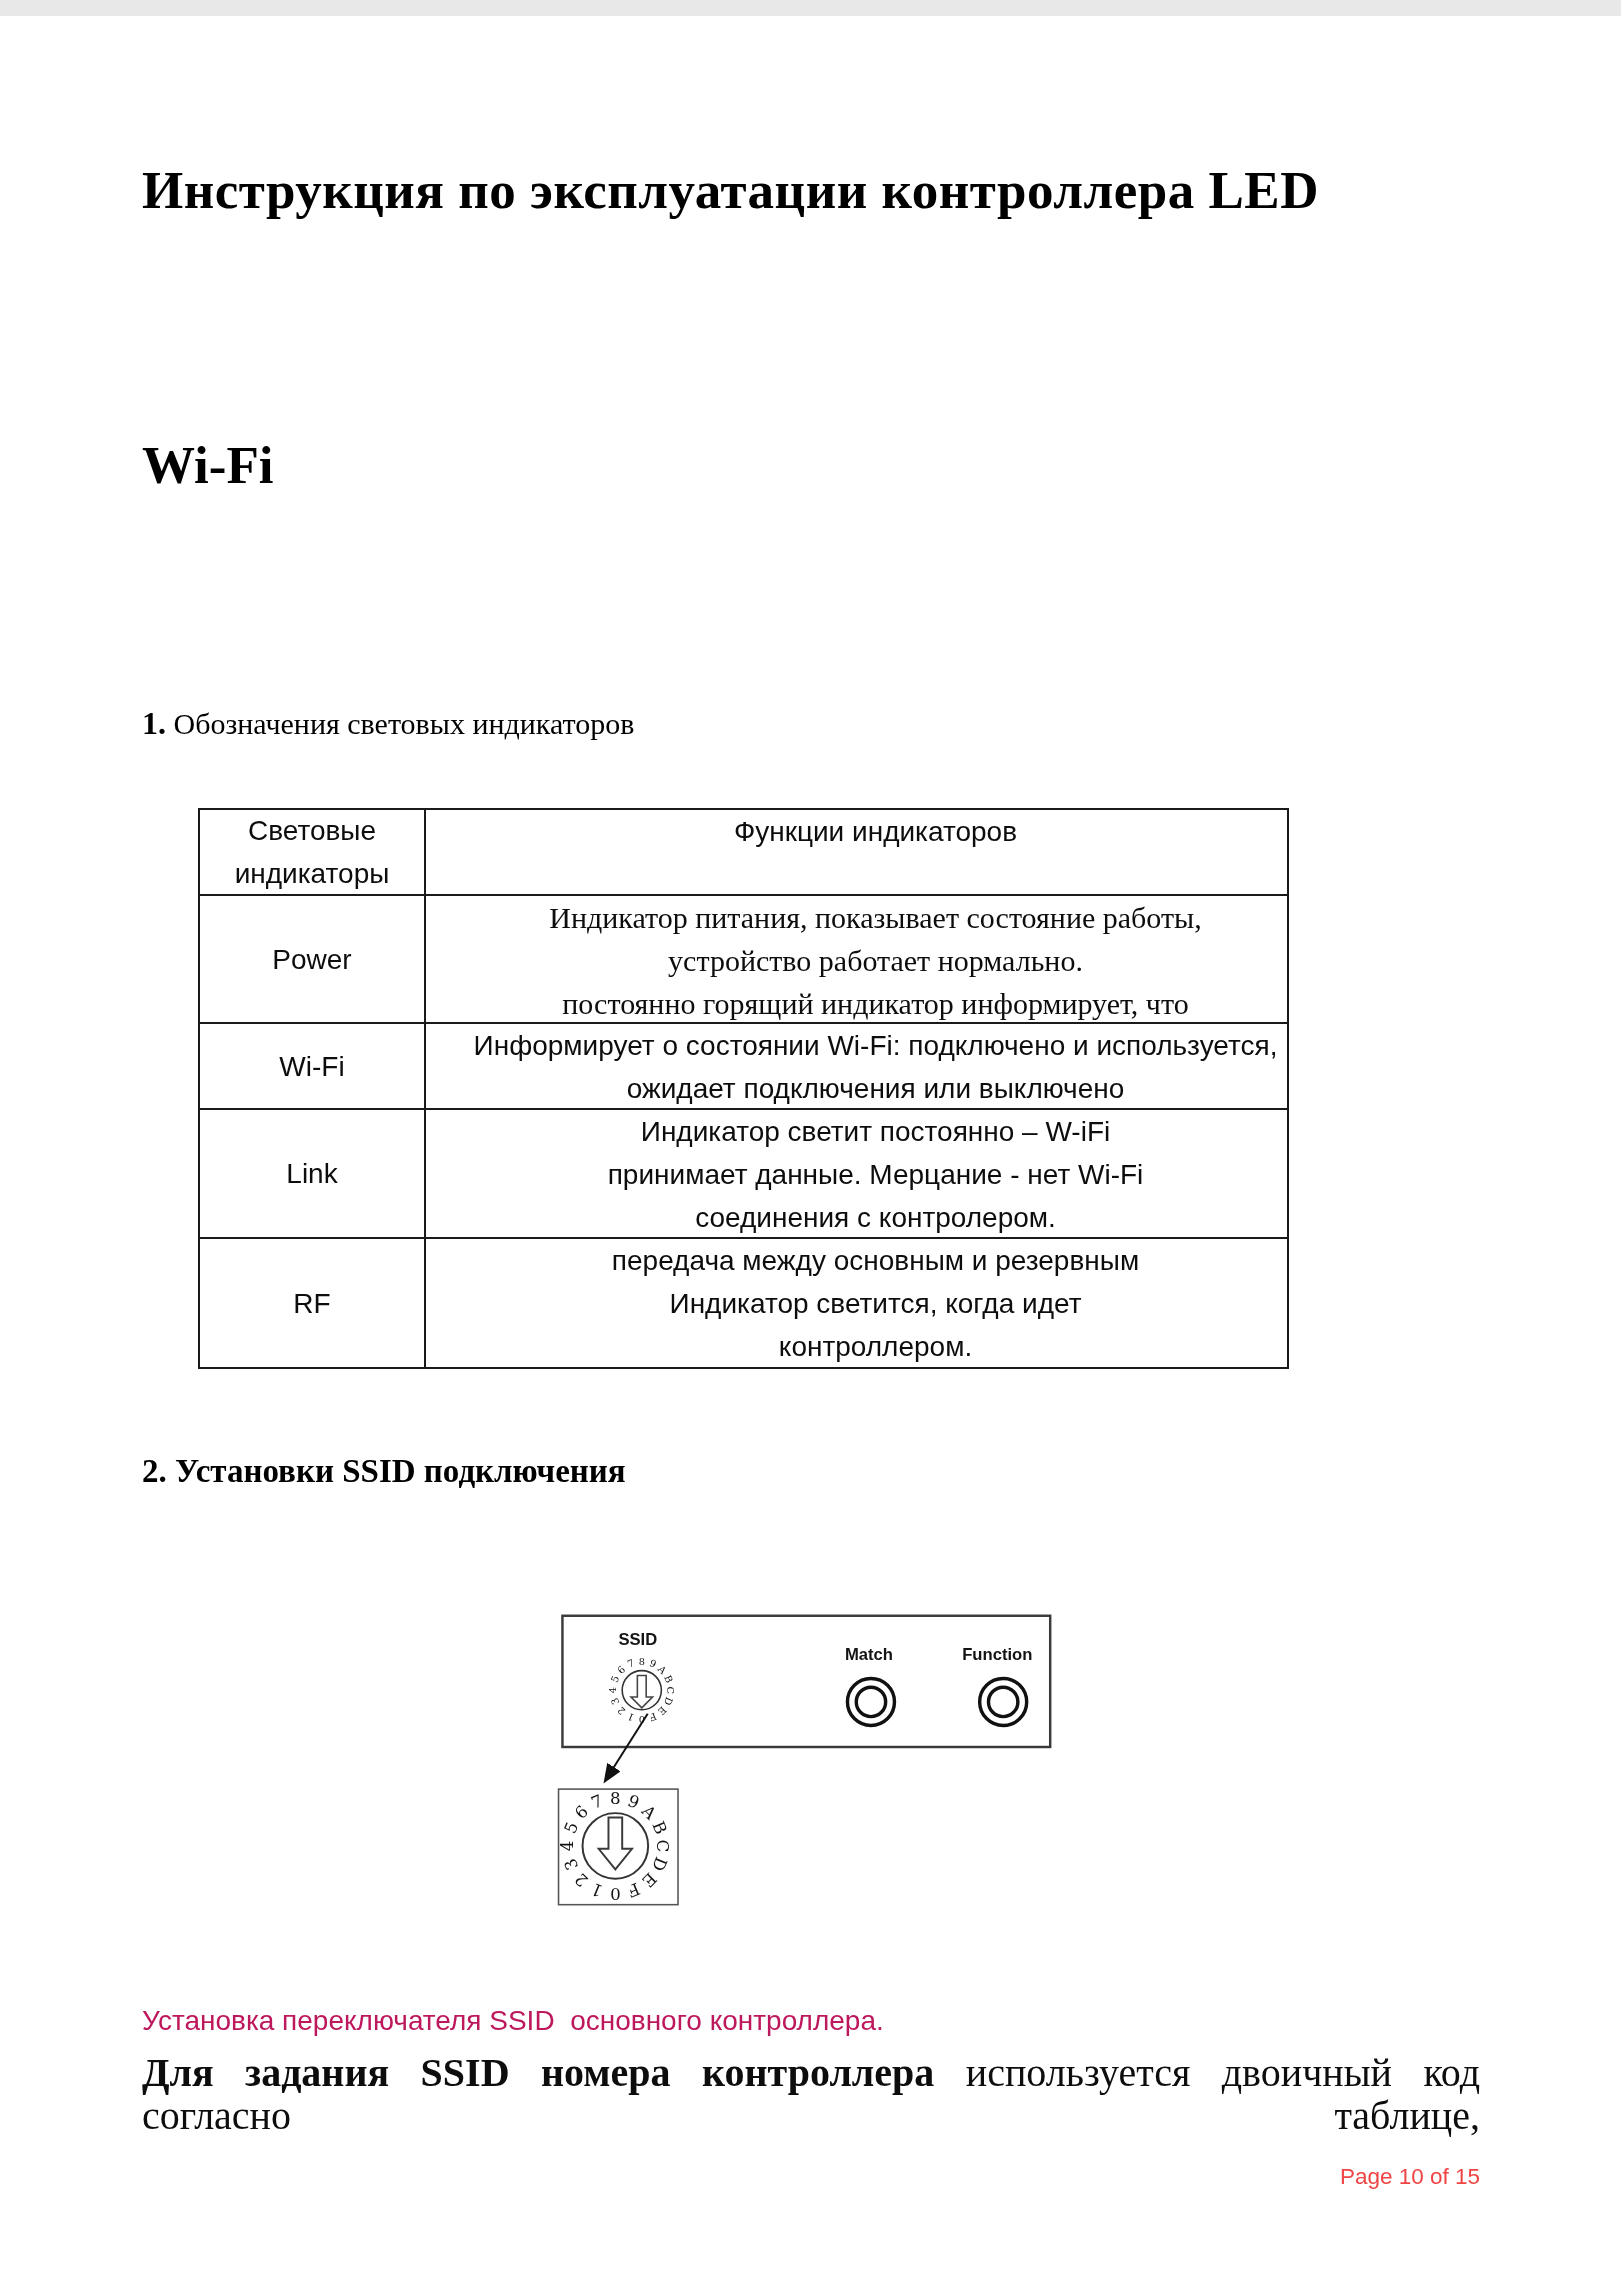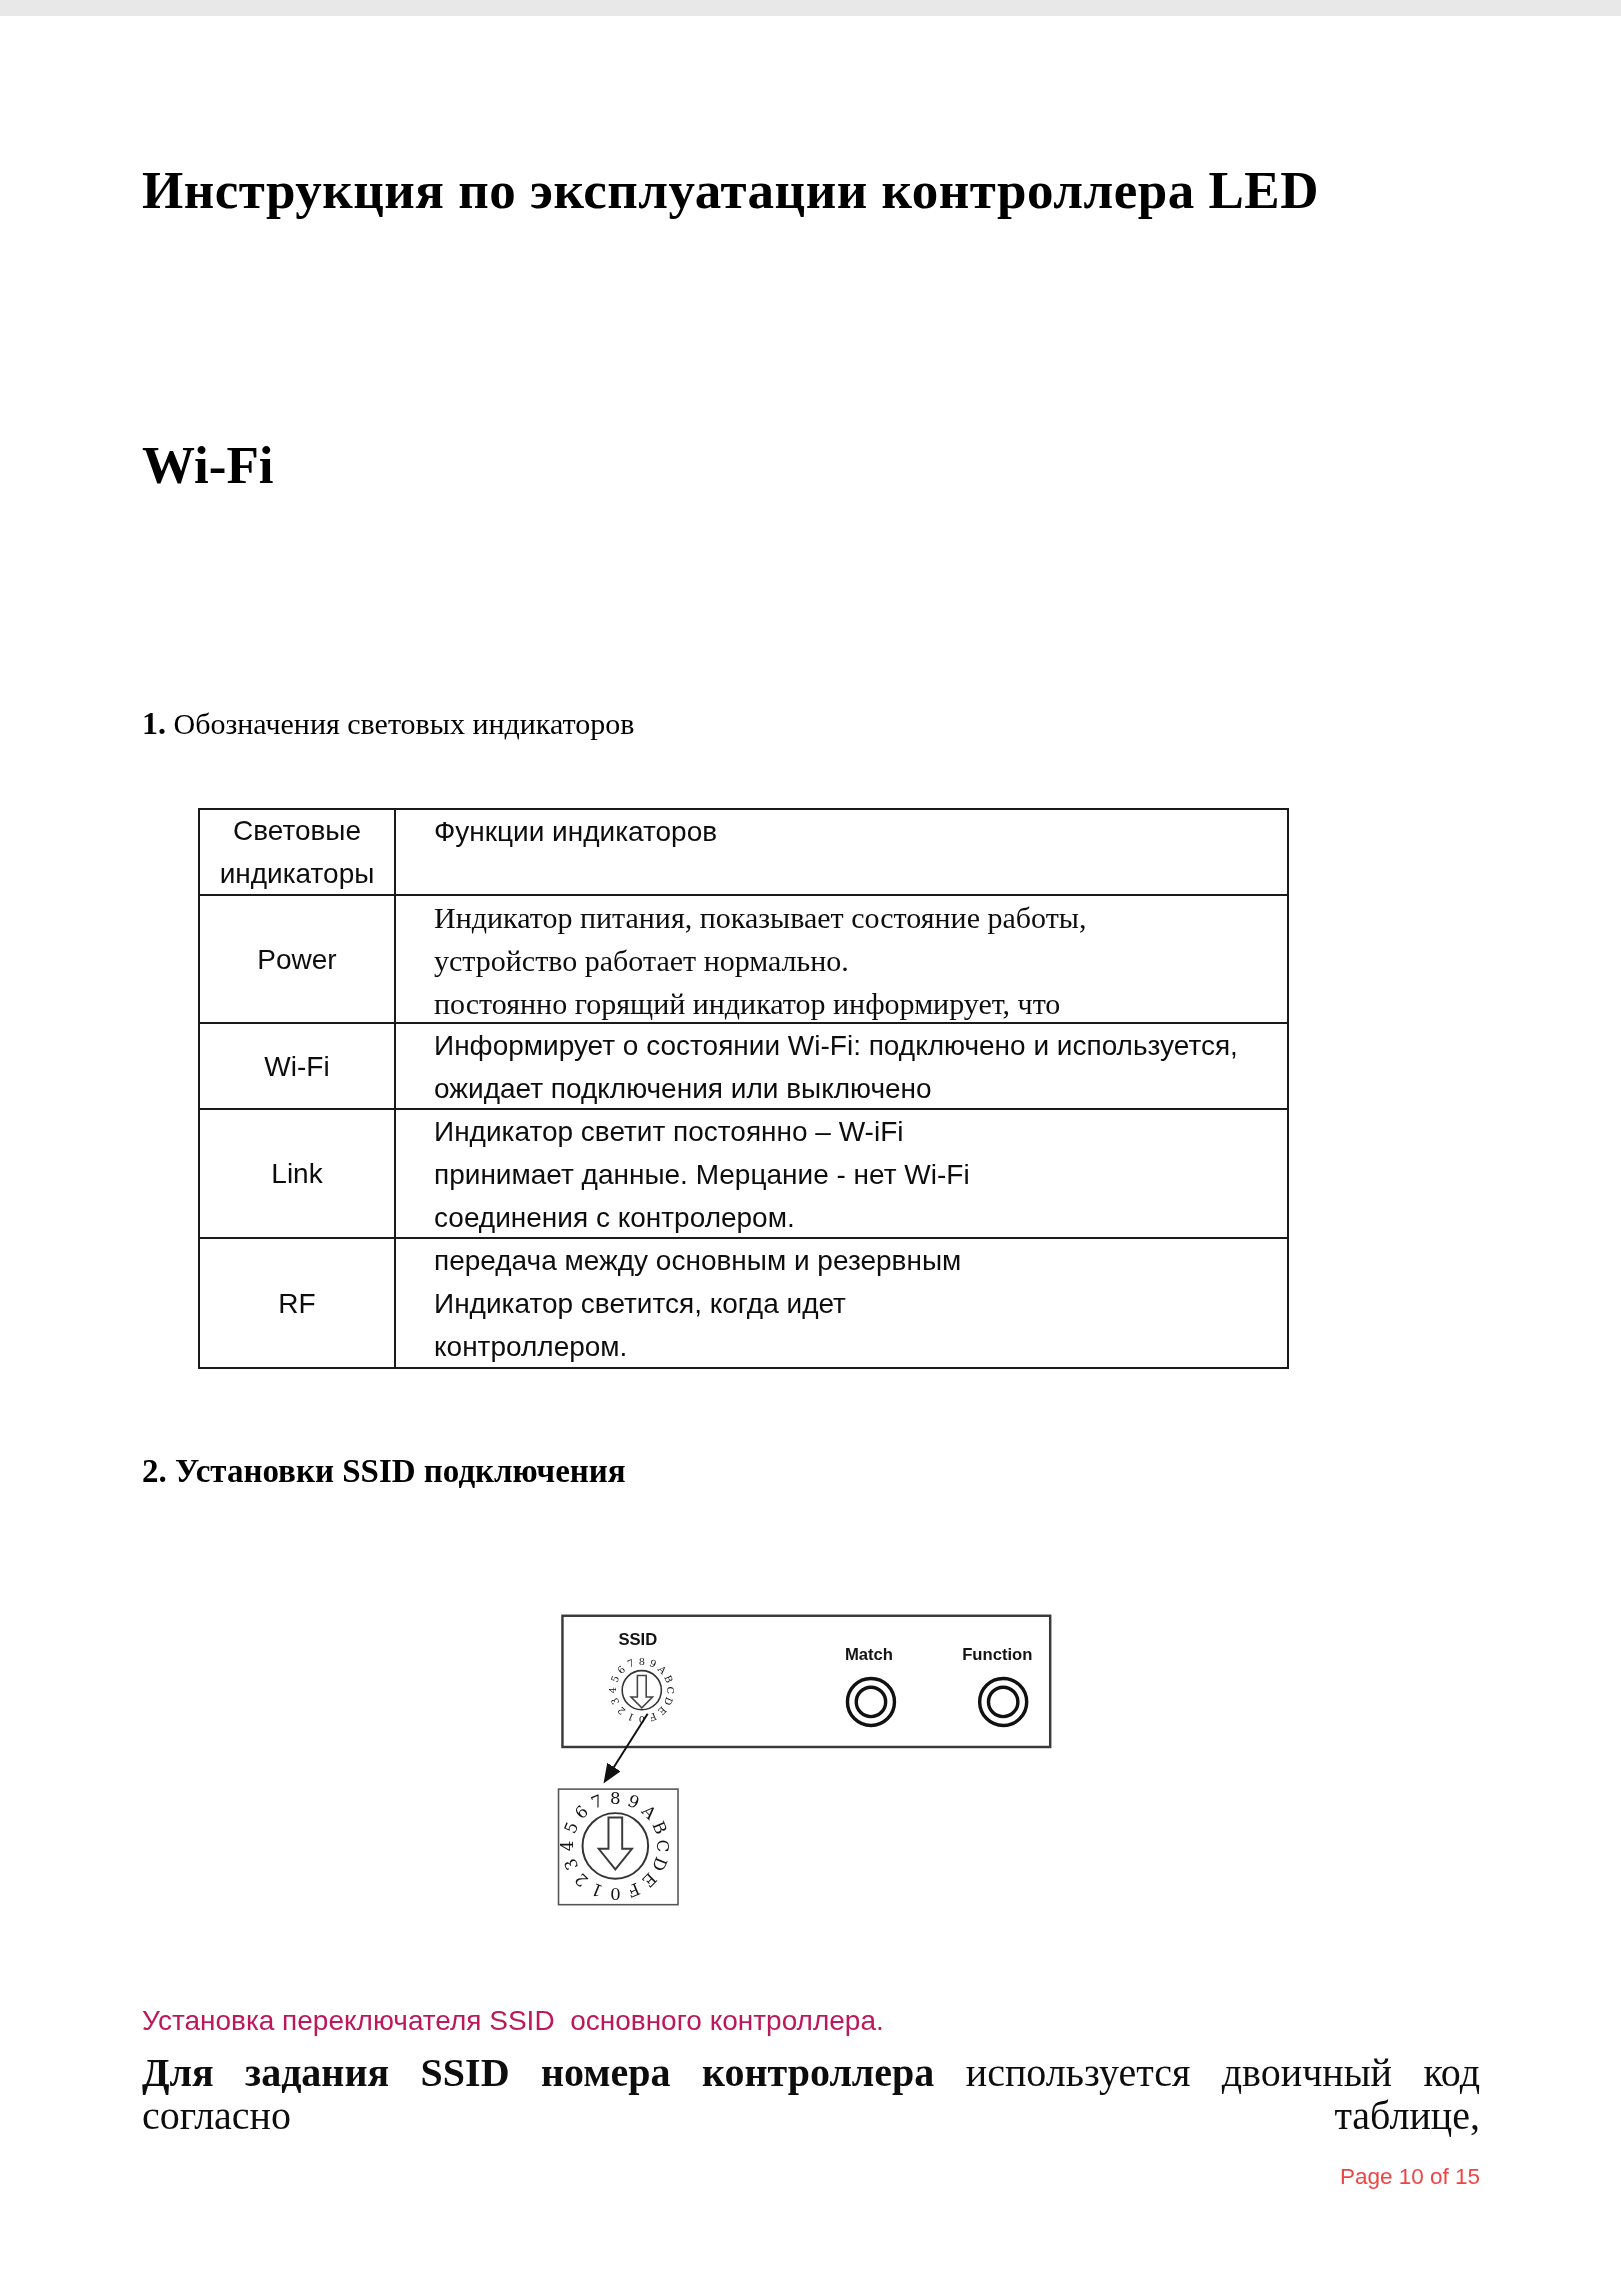--- a/index.html
+++ b/index.html
@@ -38,29 +38,29 @@
   
   .tbl{
     left:198px;top:792px;width:1091px;
     border:2px solid #1a1a1a;
     box-sizing:border-box;
     font-size:28px;color:#0d0d0d;
   }
   .trow{display:flex;box-sizing:border-box;}
   .trow + .trow{border-top:2px solid #1a1a1a;}
   .c1{
-    width:196px;flex:none;
+    width:226px;flex:none;
     border-right:2px solid #1a1a1a;
     box-sizing:border-box;
     display:flex;align-items:center;justify-content:center;
     text-align:center;line-height:43px;
   }
   .c2{
     flex:1;min-width:0;
-    text-align:left;line-height:43px;
+    text-align:center;line-height:43px;
     overflow:hidden;
     padding-left:38px;
   }
   .r-head{height:84px;}
   .r-power{height:128px;}
   .r-wifi{height:86px;}
   .r-link{height:129px;}
   .r-rf{height:130px;}
   .serifcell{font-family:"Liberation Serif",serif;font-size:30px;}
   .descline{white-space:nowrap;}

